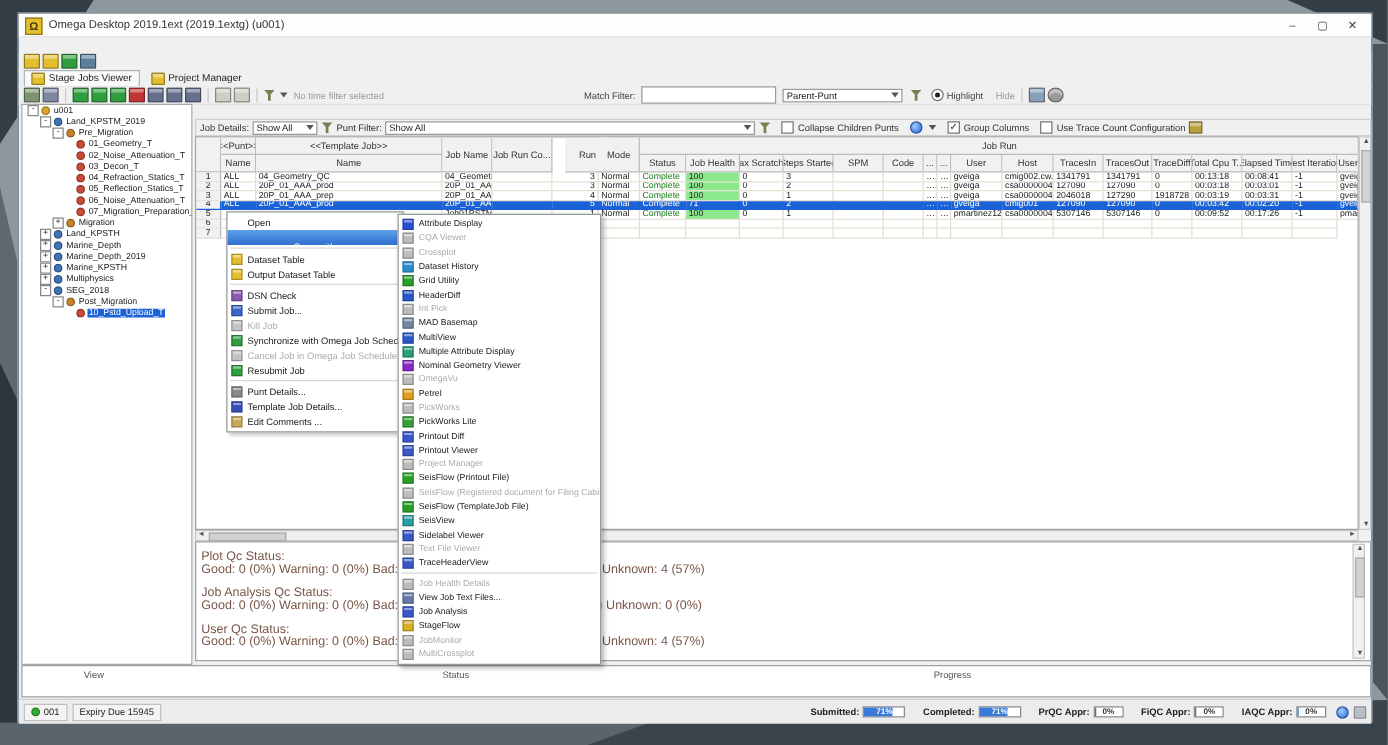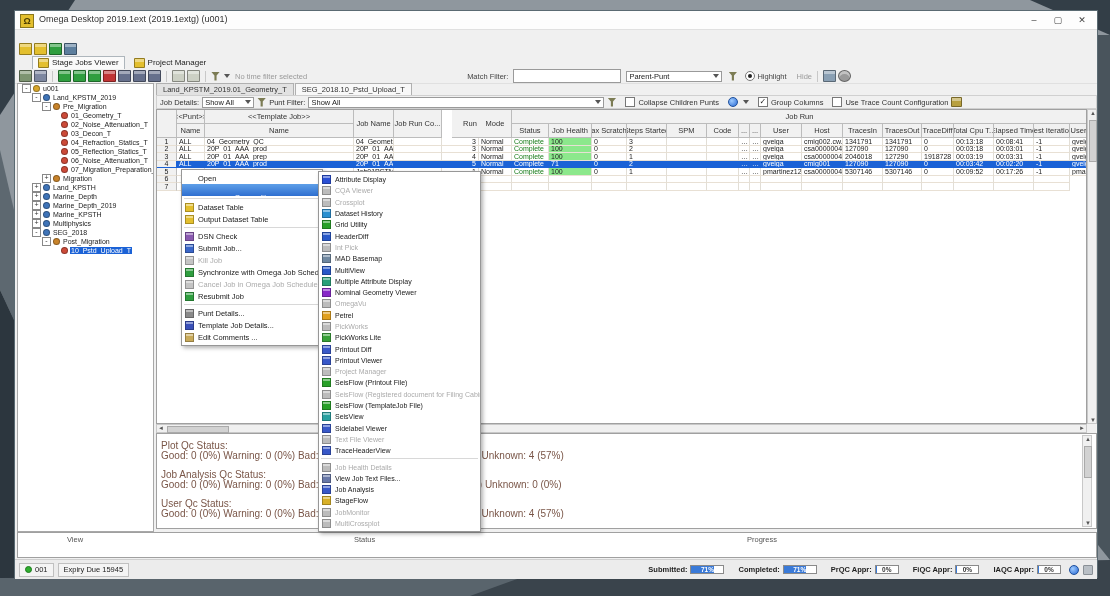--- a/index.html
+++ b/index.html
@@ -19,21 +19,21 @@
   .titlebar{position:absolute;left:0;top:0;right:0;height:18px;background:#fdfdfd;border-bottom:1px solid #e0e0e0;}
   .appicon{position:absolute;left:5px;top:3px;width:12px;height:12px;background:#e3bf2e;border:1px solid #8a771c;
            font-size:9px;line-height:12px;text-align:center;color:#4a3c00;font-weight:bold;}
   .apptitle{position:absolute;left:24px;top:3px;font-size:9px;color:#333;white-space:nowrap;}
   .winbtn{position:absolute;top:2px;width:22px;height:14px;text-align:center;font-size:9px;line-height:14px;color:#444;}
   .menubar{position:absolute;left:0;top:18px;right:0;height:13px;background:#f5f5f5;border-bottom:1px solid #e2e2e2;
            display:flex;align-items:center;padding-left:4px;}
   .mitem{font-size:9px;padding:0 6px;color:#222;}
   .tbar{position:absolute;left:0;right:0;background:#f0f0f0;border-bottom:1px solid #e0e0e0;display:flex;align-items:center;}
   #tb1{top:31px;height:14px;padding-left:4px;gap:2px;}
-  #tb2{top:45px;height:13px;padding-left:17px;gap:3px;}
+  #tb2{top:45px;height:13px;padding-left:4px;gap:3px;}
   #tb3{top:58px;height:14px;padding-left:4px;gap:2px;}
   .ticon{width:11px;height:10px;border:1px solid rgba(0,0,0,.35);border-radius:1px;
          background:#999;box-shadow:inset 0 3px rgba(255,255,255,.4);}
   .ticon.sm{width:9px;height:8px;}
   .tsep{width:1px;height:11px;background:#c8c8c8;margin:0 3px;}
   .vtab{display:flex;align-items:center;gap:3px;font-size:8px;padding:1px 5px;border:1px solid transparent;}
   .vtab.on{background:#fafafa;border-color:#aeb6bc;}
   .funnel{display:inline-block;width:9px;height:9px;background:#7c7c54;
           clip-path:polygon(0 0,100% 0,62% 45%,62% 100%,38% 100%,38% 45%);}
   .caret{display:inline-block;width:0;height:0;border-left:3px solid transparent;border-right:3px solid transparent;
@@ -286,24 +286,20 @@
           <span class="tlbl">Post_Migration</span>
         </div>
         <div class="trow sel" style="padding-left: 34px;">
           <span class="expsp"></span>
           <span class="nicon" style="background: rgb(204, 74, 56);"></span>
           <span class="tlbl">10_Pstd_Upload_T</span>
         </div>
       </div>
 
     <div class="content">
-      <div class="doctabs" id="doctabs">
-          <span class="dtab">Land_KPSTM_2019.01_Geometry_T</span>
-          <span class="dtab on">SEG_2018.10_Pstd_Upload_T</span>
-        </div>
       <div class="filterrow">
         <span class="flabel">Job Details:</span>
         <span class="combo" style="width:52px;">
           <span>Show All</span>
           <span class="caret"></span>
         </span>
         <span class="funnel"></span>
         <span class="flabel">Punt Filter:</span>
         <span class="combo" style="width:296px;">
           <span>Show All</span>

